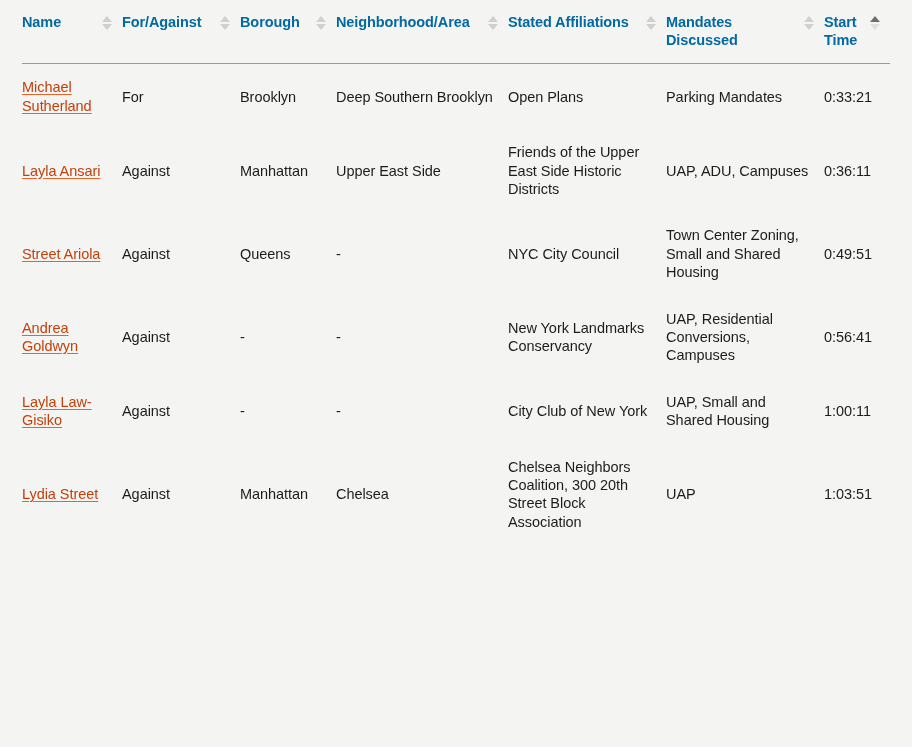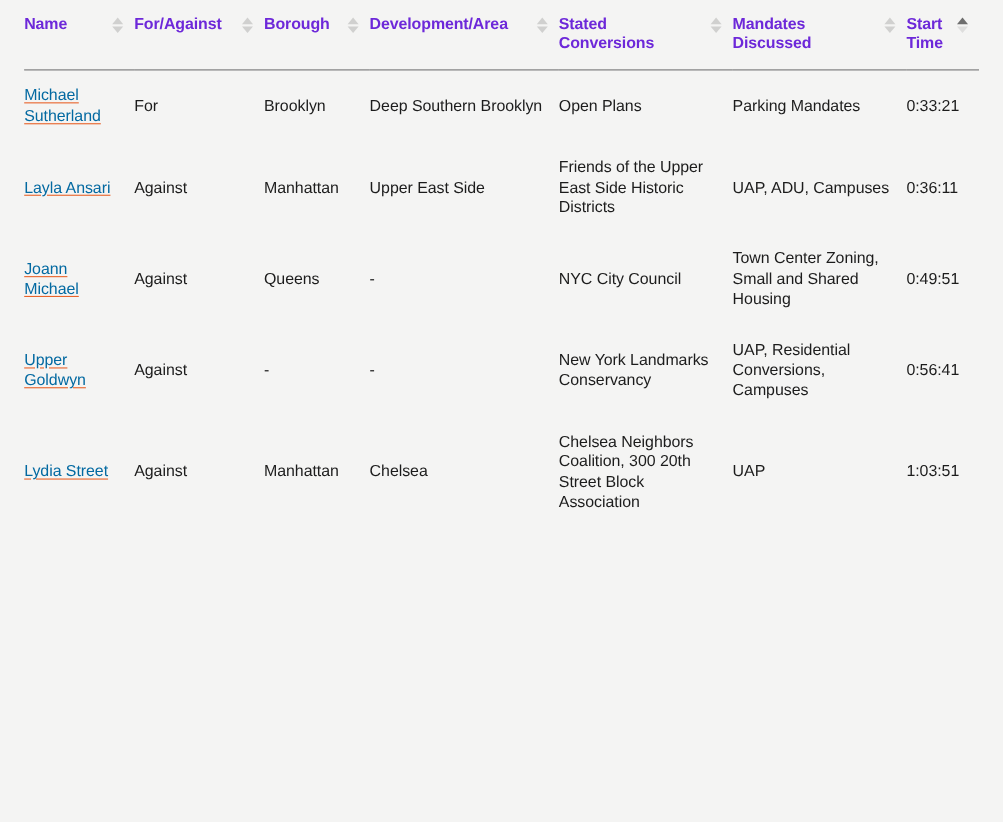--- a/index.html
+++ b/index.html
@@ -28,21 +28,21 @@
     border-collapse: collapse;
     table-layout: fixed;
   }
 
   
   thead th {
     text-align: left;
     vertical-align: top;
     font-size: 14.5px;
     font-weight: bold;
-    color: #6d28d9;
+    color: #0369a1;
     padding: 14px 10px 14px 0;
     border-bottom: 1.6px solid #9a9a9a;
     line-height: 1.22;
     letter-spacing: -0.1px;
     background: #f4f4f3;
   }
   .th-inner {
     display: flex;
     align-items: flex-start;
     justify-content: space-between;
@@ -86,21 +86,21 @@
   tbody td {
     font-size: 14.5px;
     vertical-align: middle;
     padding: 14px 10px 14px 0;
     line-height: 1.27;
     color: #1c1c1c;
     letter-spacing: -0.05px;
   }
 
   td.col-name a {
-    color: #0369a1;
+    color: #c2410c;
     text-decoration: underline;
     text-decoration-color: #e8632a;
     text-underline-offset: 2px;
     cursor: pointer;
   }
 
   
   col.c-name       { width: 100px; }
   col.c-stance     { width: 118px; }
   col.c-borough    { width: 96px; }
@@ -147,30 +147,30 @@
             <div class="th-inner">
               <span class="th-label">Borough</span>
               <span class="sort-icon">
                 <i class="up"></i>
                 <i class="down"></i>
               </span>
             </div>
           </th>
           <th class="col-hood">
             <div class="th-inner">
-              <span class="th-label">Development/Area</span>
+              <span class="th-label">Neighborhood/Area</span>
               <span class="sort-icon">
                 <i class="up"></i>
                 <i class="down"></i>
               </span>
             </div>
           </th>
           <th class="col-affil">
             <div class="th-inner">
-              <span class="th-label">Stated Conversions</span>
+              <span class="th-label">Stated Affiliations</span>
               <span class="sort-icon">
                 <i class="up"></i>
                 <i class="down"></i>
               </span>
             </div>
           </th>
           <th class="col-elements">
             <div class="th-inner">
               <span class="th-label">Mandates Discussed</span>
               <span class="sort-icon">
@@ -203,38 +203,47 @@
         <tr>
           <td class="col-name"><a>Layla Ansari</a></td>
           <td class="col-stance">Against</td>
           <td class="col-borough">Manhattan</td>
           <td class="col-hood">Upper East Side</td>
           <td class="col-affil">Friends of the Upper East Side Historic Districts</td>
           <td class="col-elements">UAP, ADU, Campuses</td>
           <td class="col-time">0:36:11</td>
         </tr>
         <tr>
-          <td class="col-name"><a>Joann Michael</a></td>
+          <td class="col-name"><a>Street Ariola</a></td>
           <td class="col-stance">Against</td>
           <td class="col-borough">Queens</td>
           <td class="col-hood">-</td>
           <td class="col-affil">NYC City Council</td>
           <td class="col-elements">Town Center Zoning, Small and Shared Housing</td>
           <td class="col-time">0:49:51</td>
         </tr>
         <tr>
-          <td class="col-name"><a>Upper Goldwyn</a></td>
+          <td class="col-name"><a>Andrea Goldwyn</a></td>
           <td class="col-stance">Against</td>
           <td class="col-borough">-</td>
           <td class="col-hood">-</td>
           <td class="col-affil">New York Landmarks Conservancy</td>
           <td class="col-elements">UAP, Residential Conversions, Campuses</td>
           <td class="col-time">0:56:41</td>
         </tr>
         <tr>
+          <td class="col-name"><a>Layla Law-Gisiko</a></td>
+          <td class="col-stance">Against</td>
+          <td class="col-borough">-</td>
+          <td class="col-hood">-</td>
+          <td class="col-affil">City Club of New York</td>
+          <td class="col-elements">UAP, Small and Shared Housing</td>
+          <td class="col-time">1:00:11</td>
+        </tr>
+        <tr>
           <td class="col-name"><a>Lydia Street</a></td>
           <td class="col-stance">Against</td>
           <td class="col-borough">Manhattan</td>
           <td class="col-hood">Chelsea</td>
           <td class="col-affil">Chelsea Neighbors Coalition, 300 20th Street Block Association</td>
           <td class="col-elements">UAP</td>
           <td class="col-time">1:03:51</td>
         </tr>
       </tbody>
   </table>

